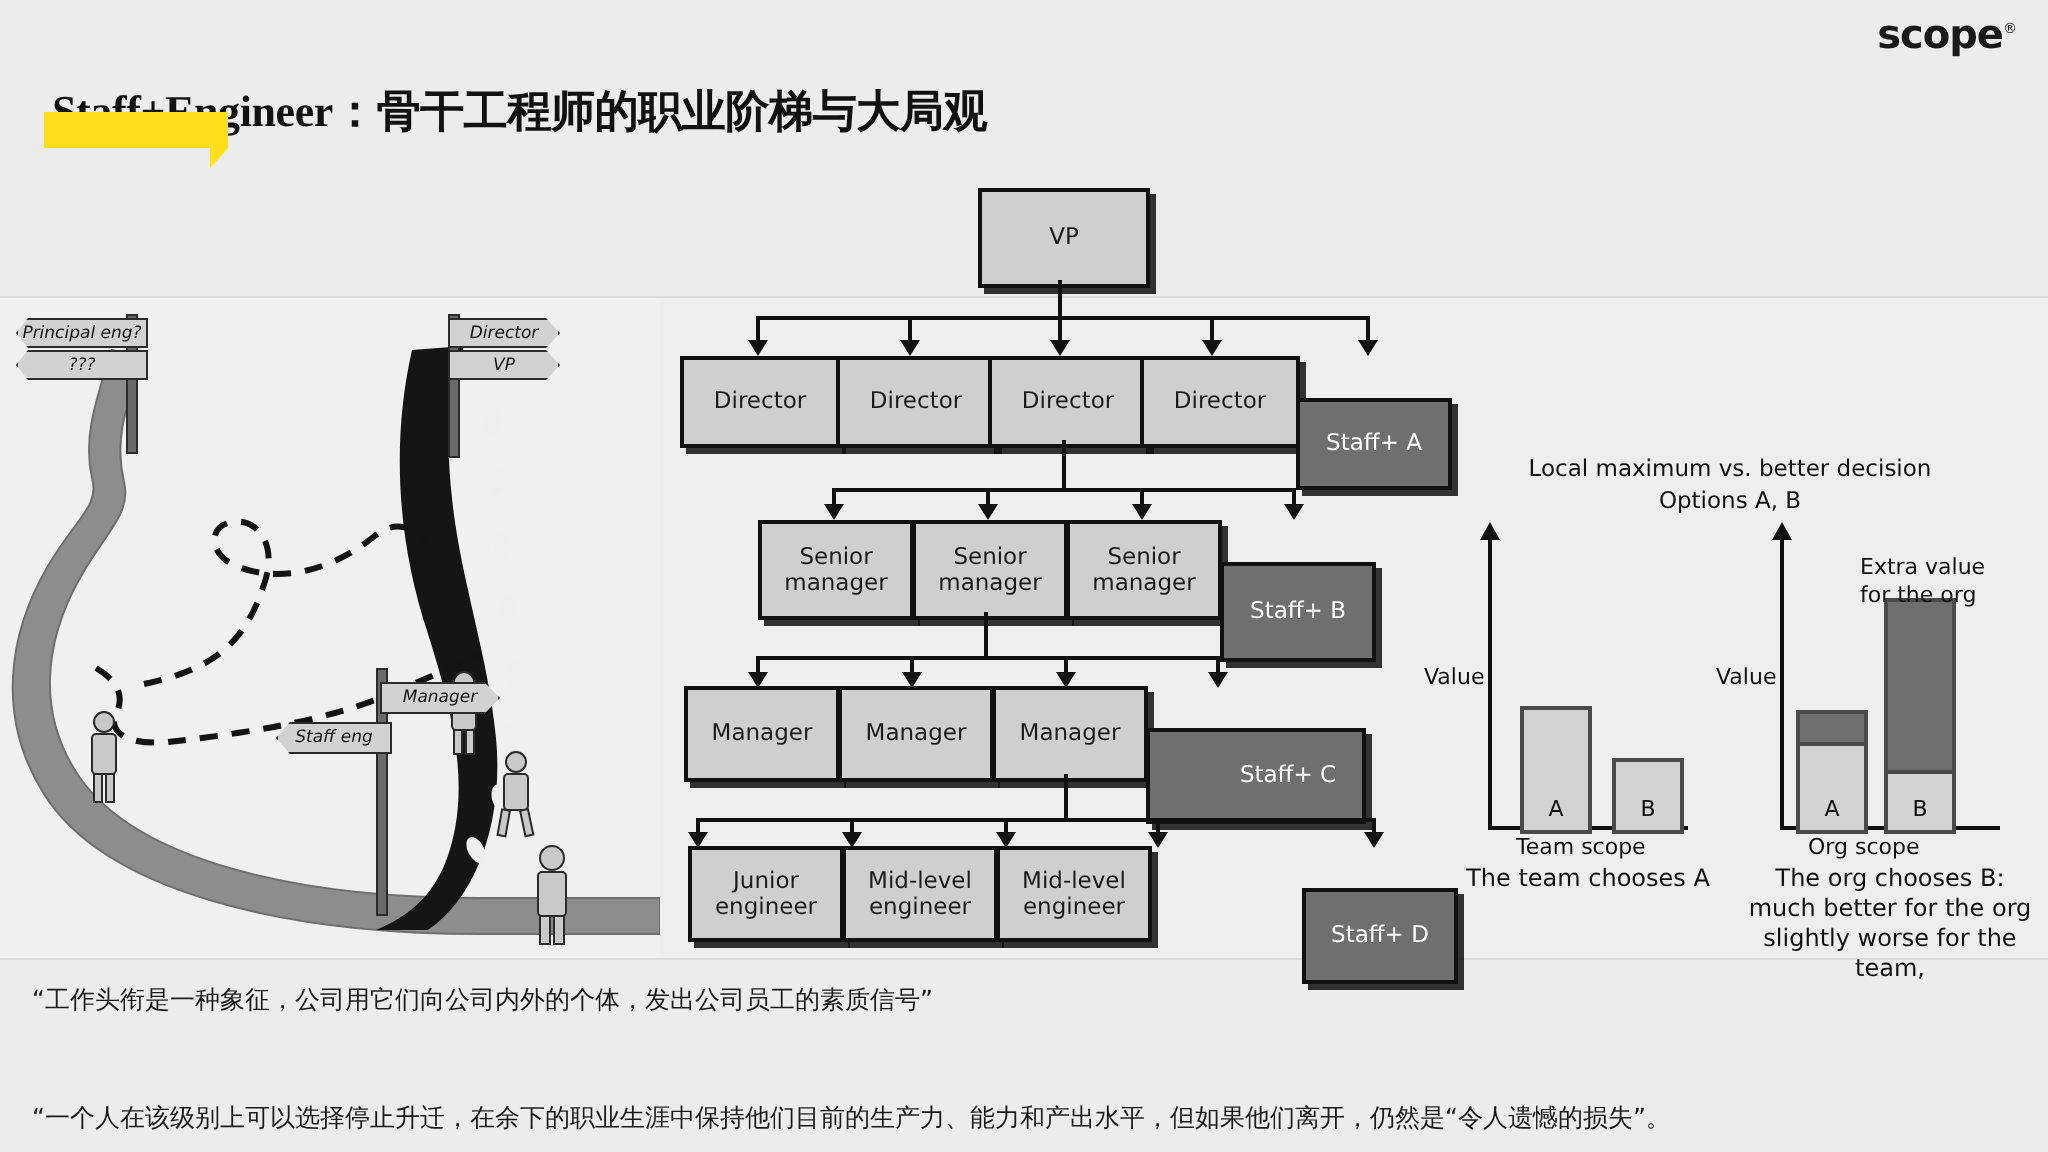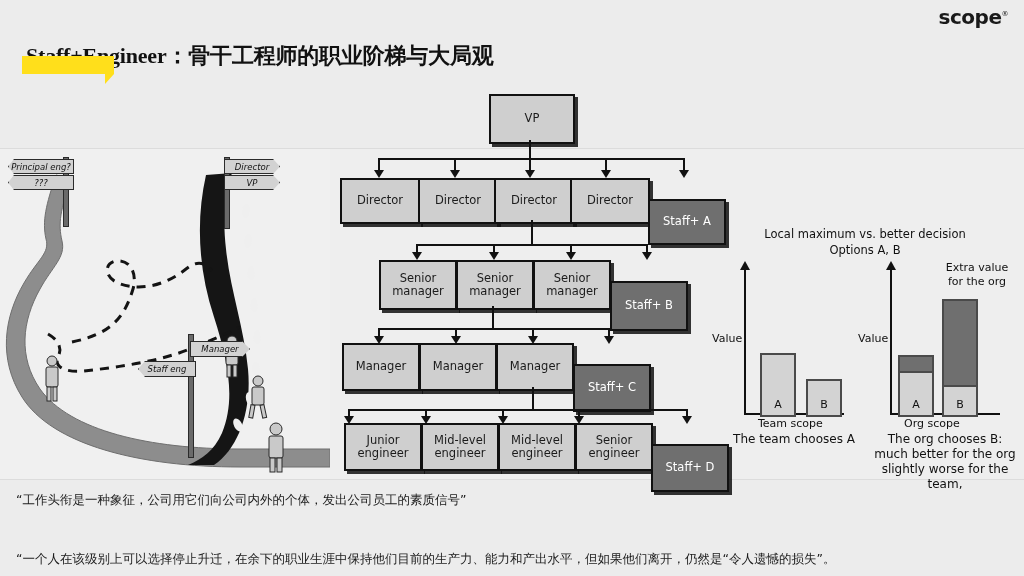--- a/index.html
+++ b/index.html
@@ -68,22 +68,22 @@
     border-left:5px solid transparent;border-right:5px solid transparent;border-bottom:9px solid #111;
   }
   .axis-h{position:absolute;height:2px;background:#111;}
   .bar{position:absolute;border:2px solid #4a4a4a;background:#d3d3d3;
        display:flex;align-items:flex-end;justify-content:center;}
   .bar .blabel{font-size:11px;color:#111;padding-bottom:4px;
     font-family:"DejaVu Sans","Liberation Sans",sans-serif;}
   .bar .extra{position:absolute;left:-2px;right:-2px;background:#6f6f6f;border:2px solid #4a4a4a;}
   .axlabel{position:absolute;font-size:11px;color:#111;white-space:nowrap;
     font-family:"DejaVu Sans","Liberation Sans",sans-serif;}
-  .annot{position:absolute;font-size:11px;color:#111;text-align:center;line-height:1.25;
-    font-family:"DejaVu Sans","Liberation Sans",sans-serif;}
+  .annot{position:absolute;font-size:11px;color:#111;text-align:left;line-height:1.25;
+    font-family:"DejaVu Sans","Liberation Sans",sans-serif;margin-top:16px;}
   .caption{position:absolute;font-size:12px;color:#111;text-align:center;line-height:1.25;
     font-family:"DejaVu Sans","Liberation Sans",sans-serif;}
 
   
   .sign{
     position:absolute;background:#d2d2d2;border:1.5px solid #2b2b2b;
     font-family:"DejaVu Sans","Liberation Sans",sans-serif;
     font-size:8.5px;color:#111;display:flex;align-items:center;justify-content:center;
     font-style:italic;white-space:nowrap;
   }
@@ -294,21 +294,21 @@
 
     <div class="orgbox" style="left:342px;top:194px;width:74px;height:44px;">
       <span>Manager</span>
     </div>
     <div class="orgbox" style="left:419px;top:194px;width:74px;height:44px;">
       <span>Manager</span>
     </div>
     <div class="orgbox" style="left:496px;top:194px;width:74px;height:44px;">
       <span>Manager</span>
     </div>
-    <div class="orgbox staff" style="left:573px;top:194px;width:74px;height:44px;">
+    <div class="orgbox staff" style="left:573px;top:194px;width:74px;height:44px;padding-left:32px;">
       <span>Staff+ C</span>
     </div>
 
     <div class="connector" style="left:532px;top:238px;width:2px;height:22px;"></div>
     <div class="connector" style="left:348px;top:260px;width:340px;height:2px;"></div>
     <div class="connector" style="left:348px;top:260px;width:2px;height:8px;"></div>
     <div class="connector" style="left:425px;top:260px;width:2px;height:8px;"></div>
     <div class="connector" style="left:502px;top:260px;width:2px;height:8px;"></div>
     <div class="connector" style="left:578px;top:260px;width:2px;height:8px;"></div>
     <div class="connector" style="left:686px;top:260px;width:2px;height:8px;"></div>
@@ -320,23 +320,20 @@
 
     <div class="orgbox" style="left:344px;top:274px;width:74px;height:44px;">
       <span>Junior engineer</span>
     </div>
     <div class="orgbox" style="left:421px;top:274px;width:74px;height:44px;">
       <span>Mid-level engineer</span>
     </div>
     <div class="orgbox" style="left:498px;top:274px;width:74px;height:44px;">
       <span>Mid-level engineer</span>
     </div>
-    <div class="orgbox" style="left:575px;top:274px;width:74px;height:44px;">
-      <span>Senior engineer</span>
-    </div>
     <div class="orgbox staff" style="left:651px;top:274px;width:74px;height:44px;">
       <span>Staff+ D</span>
     </div>
 
     <div class="chart-title" style="left:750px;top:78px;width:230px;">
       <div>Local maximum vs. better decision</div>
       <div>Options A, B</div>
     </div>
 
     <div>

